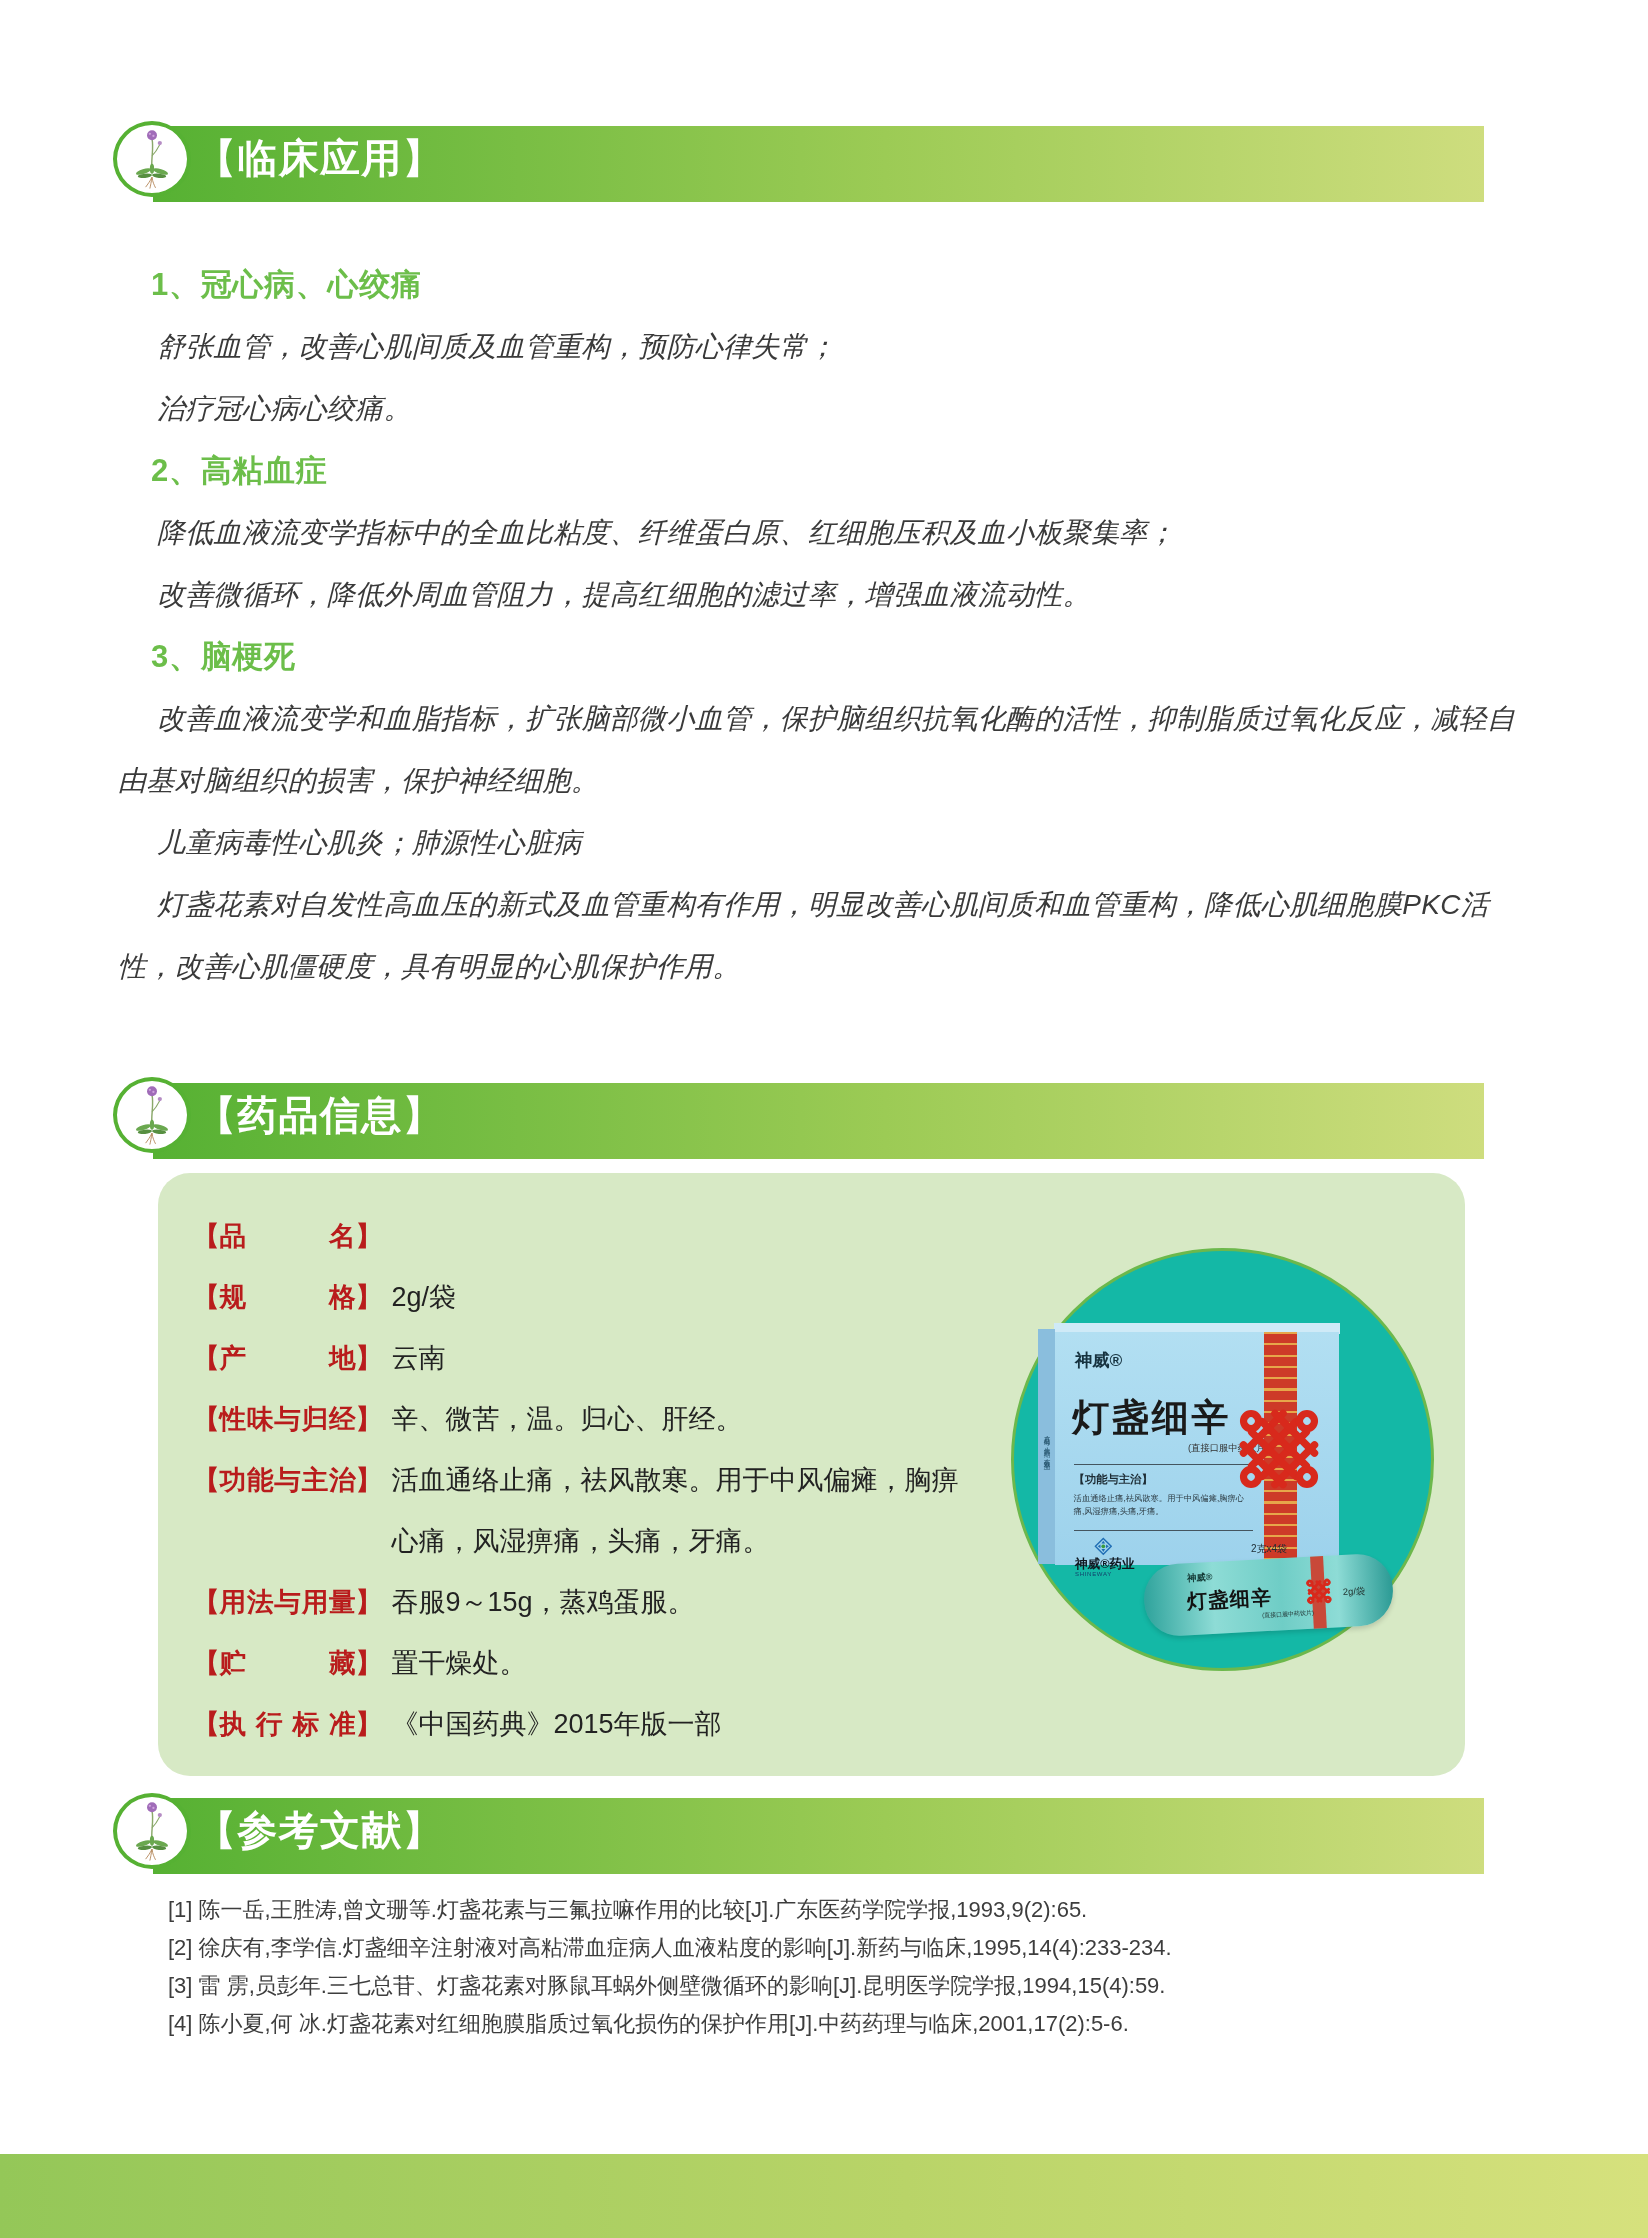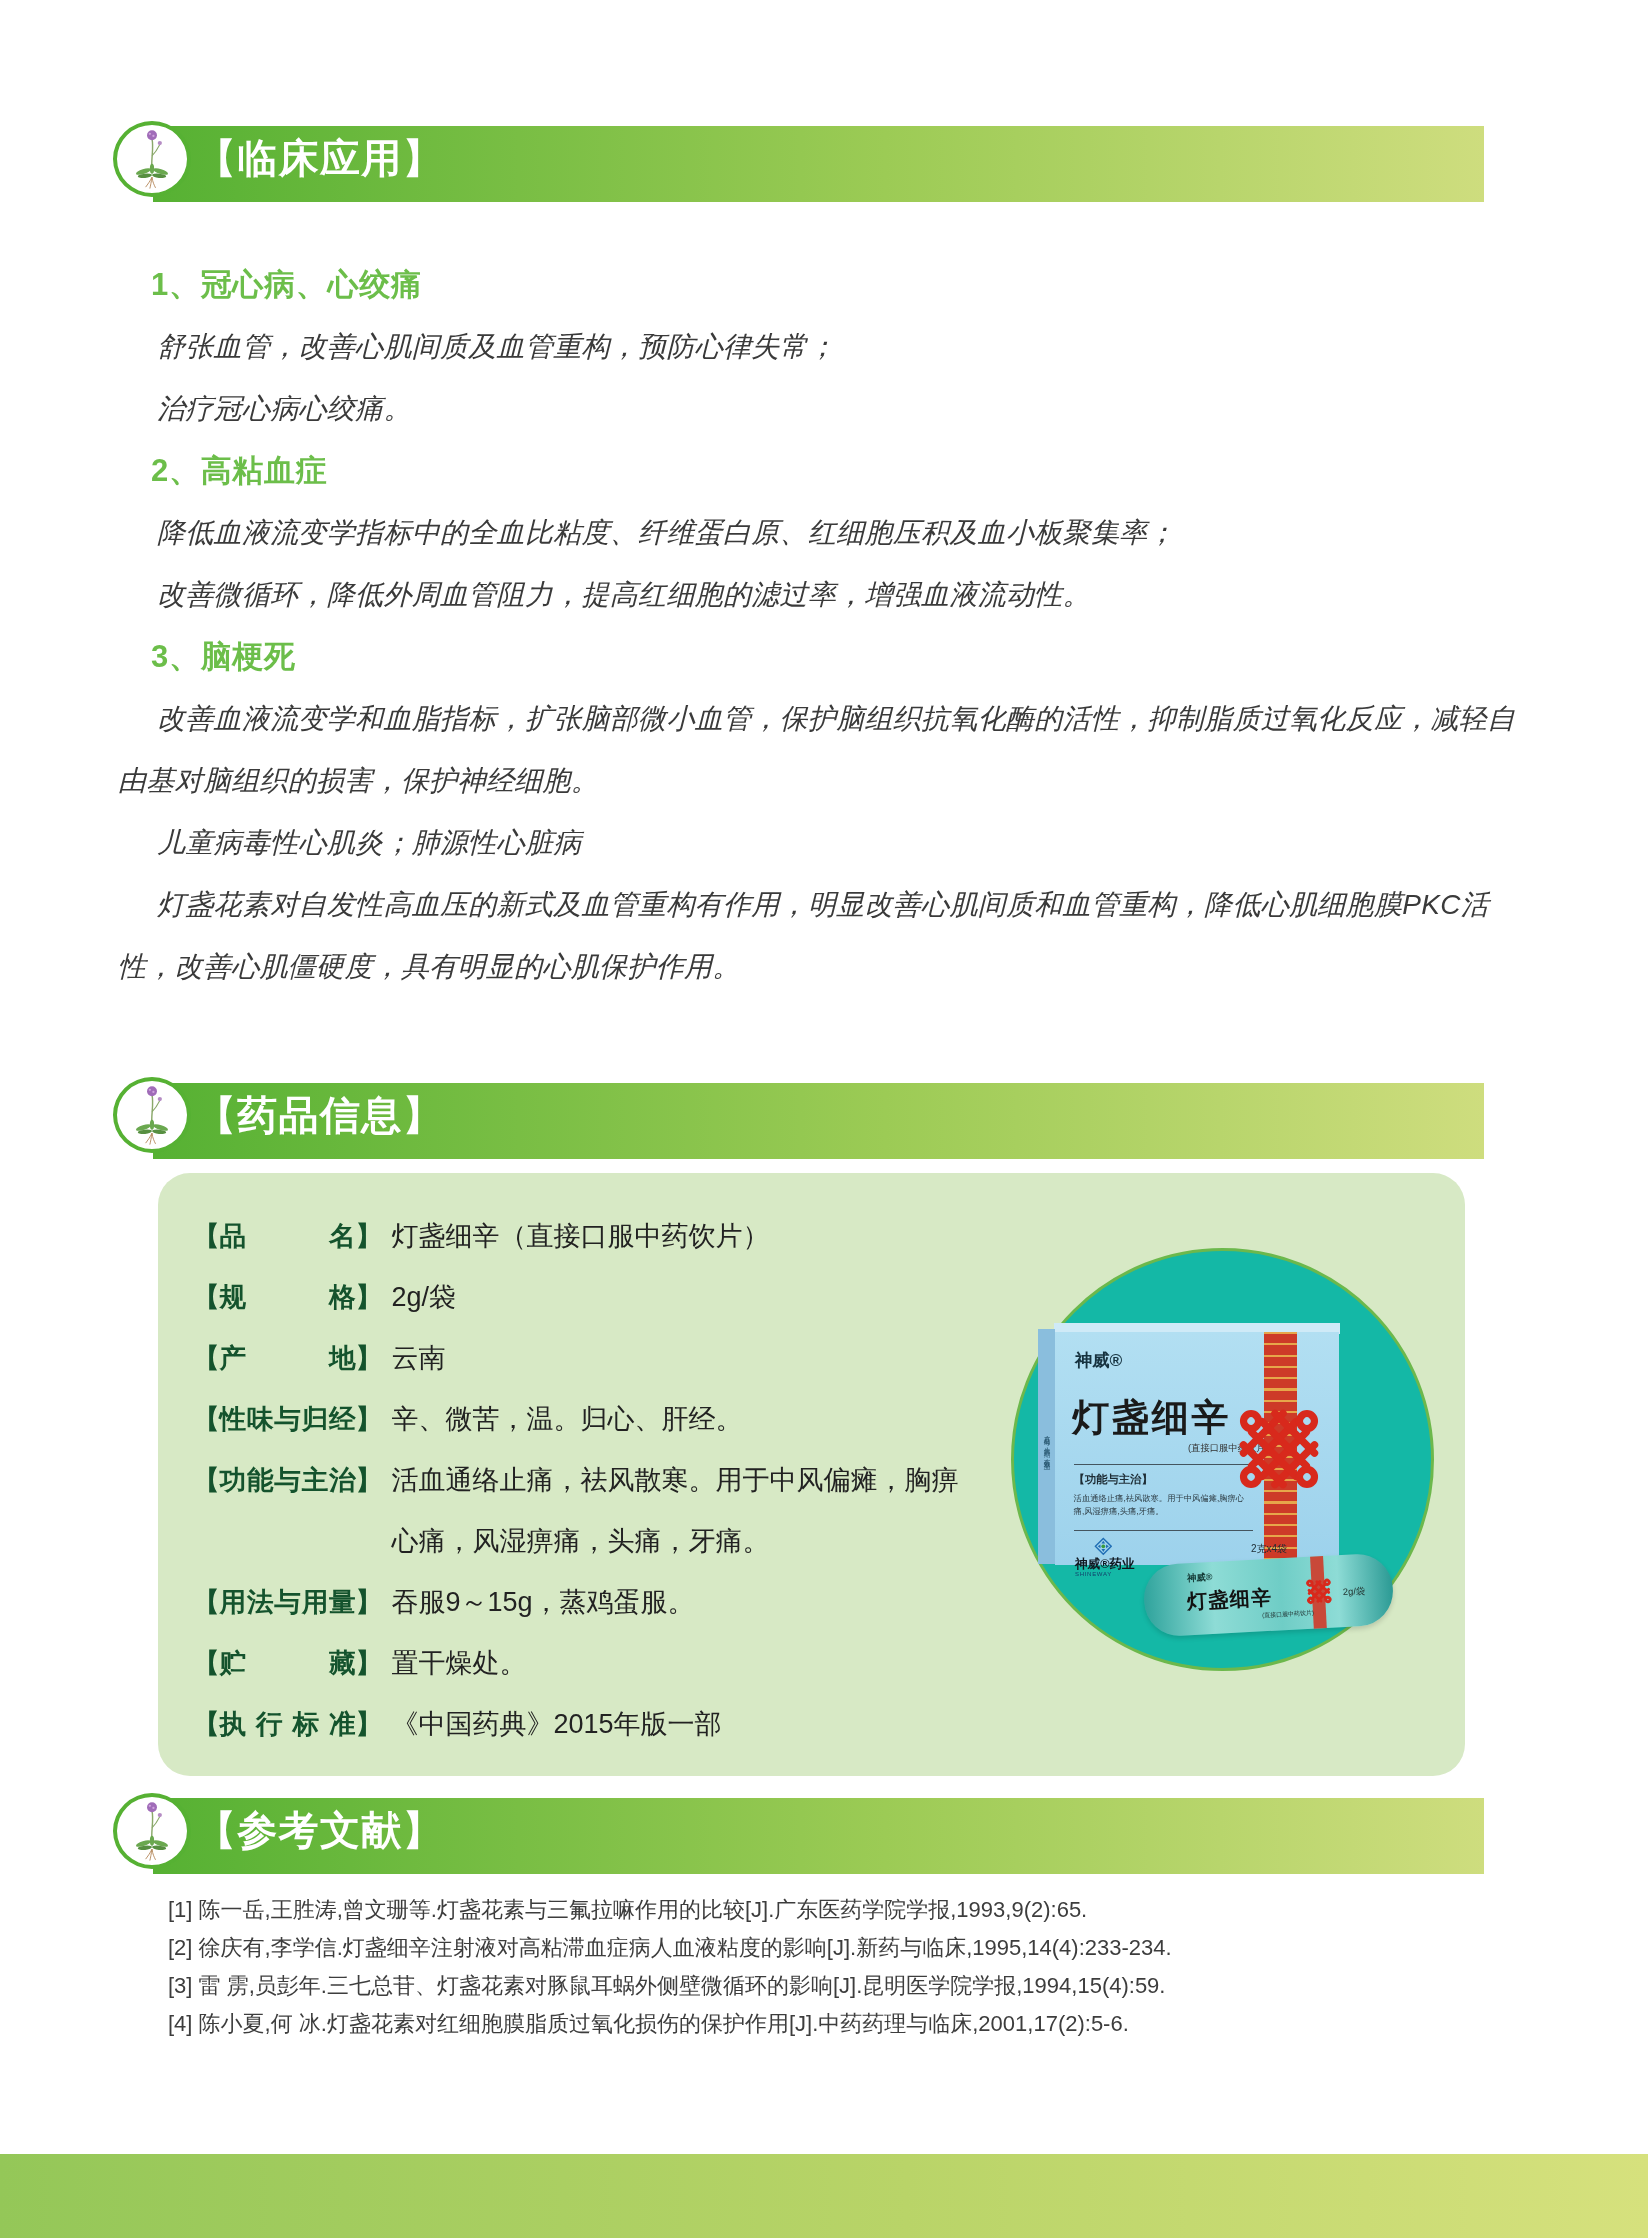--- a/index.html
+++ b/index.html
@@ -17,21 +17,21 @@
        display:flex;align-items:center;justify-content:center;}
   
   .clinical{position:absolute;left:118px;top:254px;width:1416px;}
   .cl-h{font-size:31px;font-weight:bold;color:#6cbe4a;margin-left:33px;line-height:62px;letter-spacing:0.7px;}
   .cl-p{font-size:28px;color:#3a3a3a;text-indent:39px;line-height:62px;word-break:break-all;letter-spacing:0.3px;font-style:italic;}
   
   .card{position:absolute;left:158px;top:1173px;width:1307px;height:603px;border-radius:32px;
         background:#d7e9c5;}
   .card-rows{position:absolute;left:35px;top:33px;}
   .row{display:flex;align-items:flex-start;line-height:61px;}
-  .lbl{font-weight:bold;color:#14532d;font-size:26.6px;white-space:nowrap;}
+  .lbl{font-weight:bold;color:#b91c1c;font-size:26.6px;white-space:nowrap;}
   .lj{display:inline-block;width:136px;text-align:justify;text-align-last:justify;}
   .val{color:#222222;font-size:27px;margin-left:9.3px;white-space:nowrap;}
   .val.wrap{white-space:normal;width:582px;word-break:break-all;}
   
   .prod-circle{position:absolute;left:1010px;top:1248px;width:423px;height:423px;border-radius:50%;
         background:#14b8a6;border:3.3px solid #6cb84c;box-sizing:border-box;z-index:2;}
   .pbox-top{position:absolute;left:40px;top:72px;width:286px;height:10.6px;background:#cfeaf7;}
   .pbox-left{position:absolute;left:24px;top:78px;width:17.3px;height:235px;background:#8abedd;
         display:flex;align-items:center;justify-content:center;}
   .pbox-left .vtext{writing-mode:vertical-rl;font-size:6.6px;color:#27566f;letter-spacing:1.3px;}
@@ -126,21 +126,20 @@
       <ellipse cx="30" cy="60" rx="3" ry="7" fill="#6aa84f"></ellipse>
       <path d="M30,72 C27,78 24,82 21,86 M30,72 C31,79 33,83 35,87 M30,72 C29,78 28,84 27,88" stroke="#b08050" stroke-width="1.2" fill="none"></path>
     </svg>
   </span>
 </div>
 
 <div class="card">
   <div class="card-rows">
     <div class="row">
       <span class="lbl"><span>【</span><span class="lj">品名</span><span>】</span></span>
-      <span class="val">灯盏细辛（直接口服中药饮片）</span>
     </div>
     <div class="row">
       <span class="lbl"><span>【</span><span class="lj">规格</span><span>】</span></span>
       <span class="val">2g/袋</span>
     </div>
     <div class="row">
       <span class="lbl"><span>【</span><span class="lj">产地</span><span>】</span></span>
       <span class="val">云南</span>
     </div>
     <div class="row">

